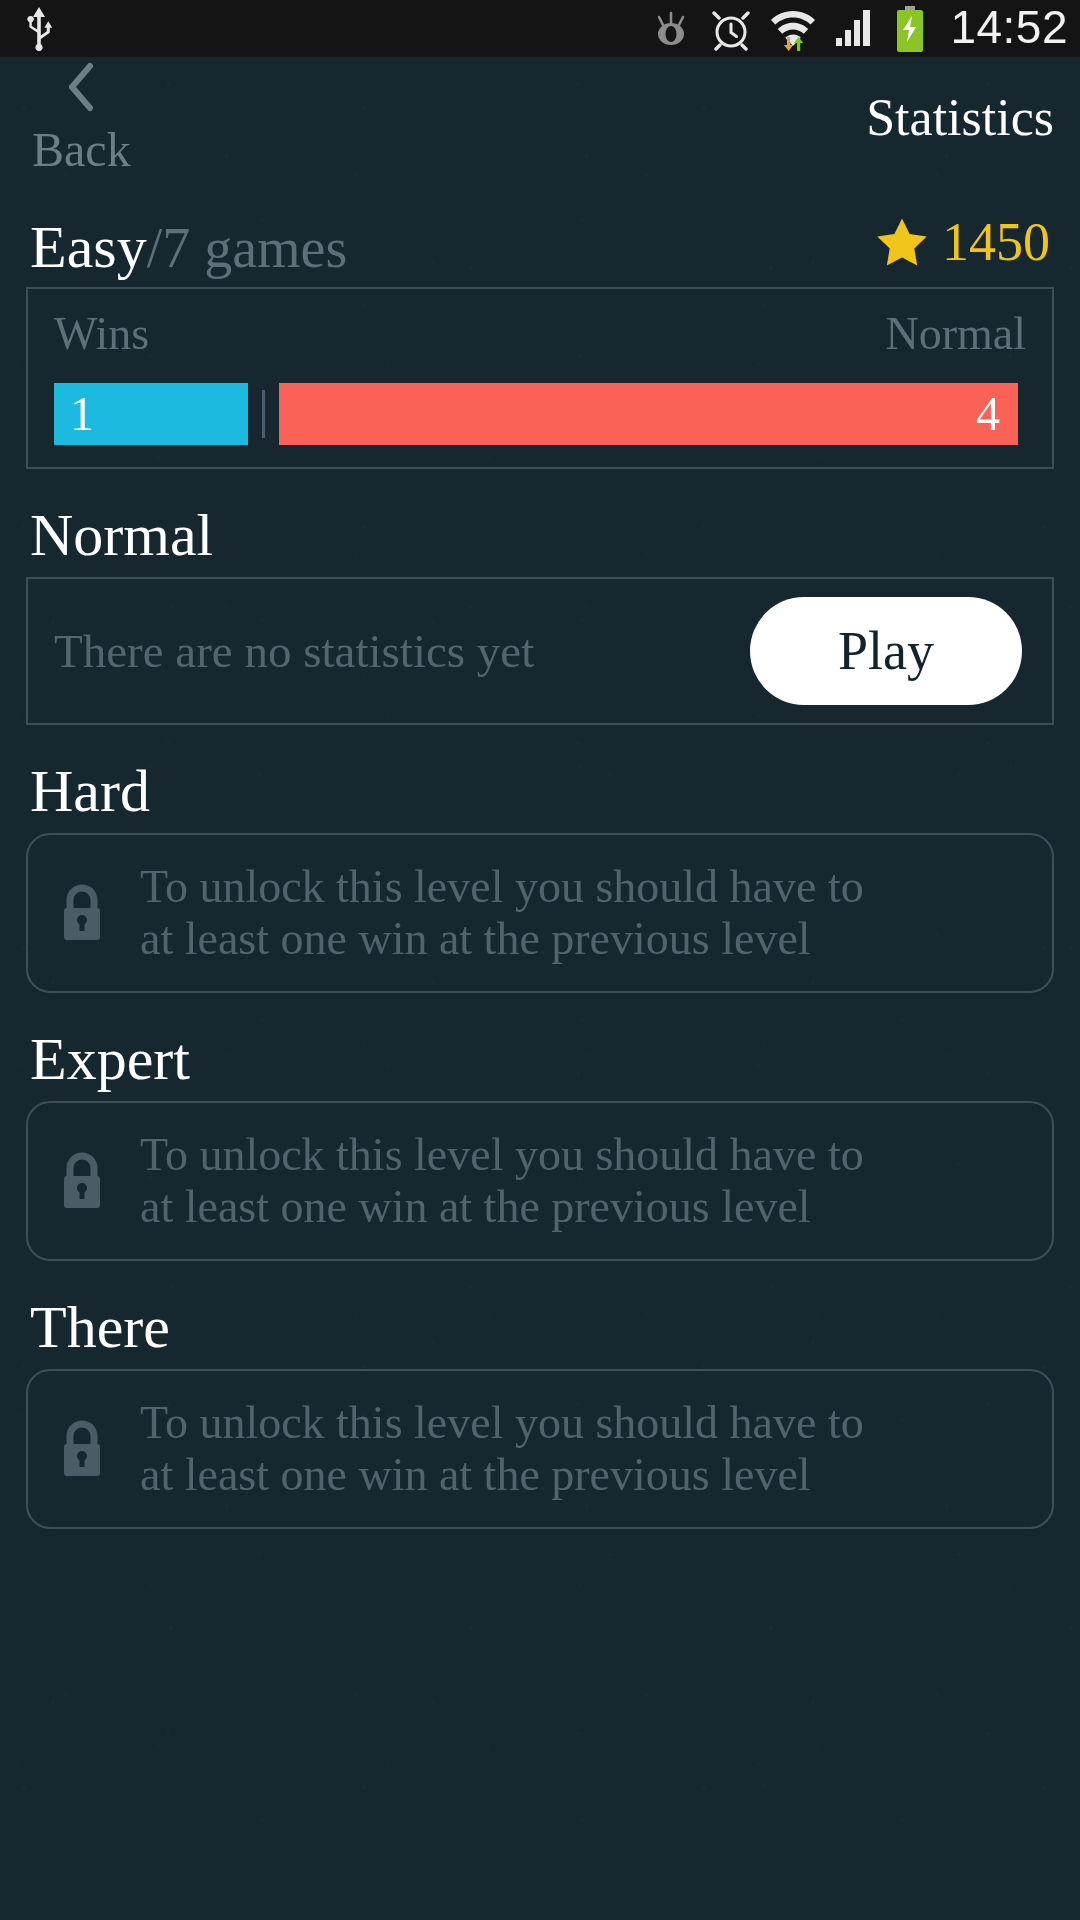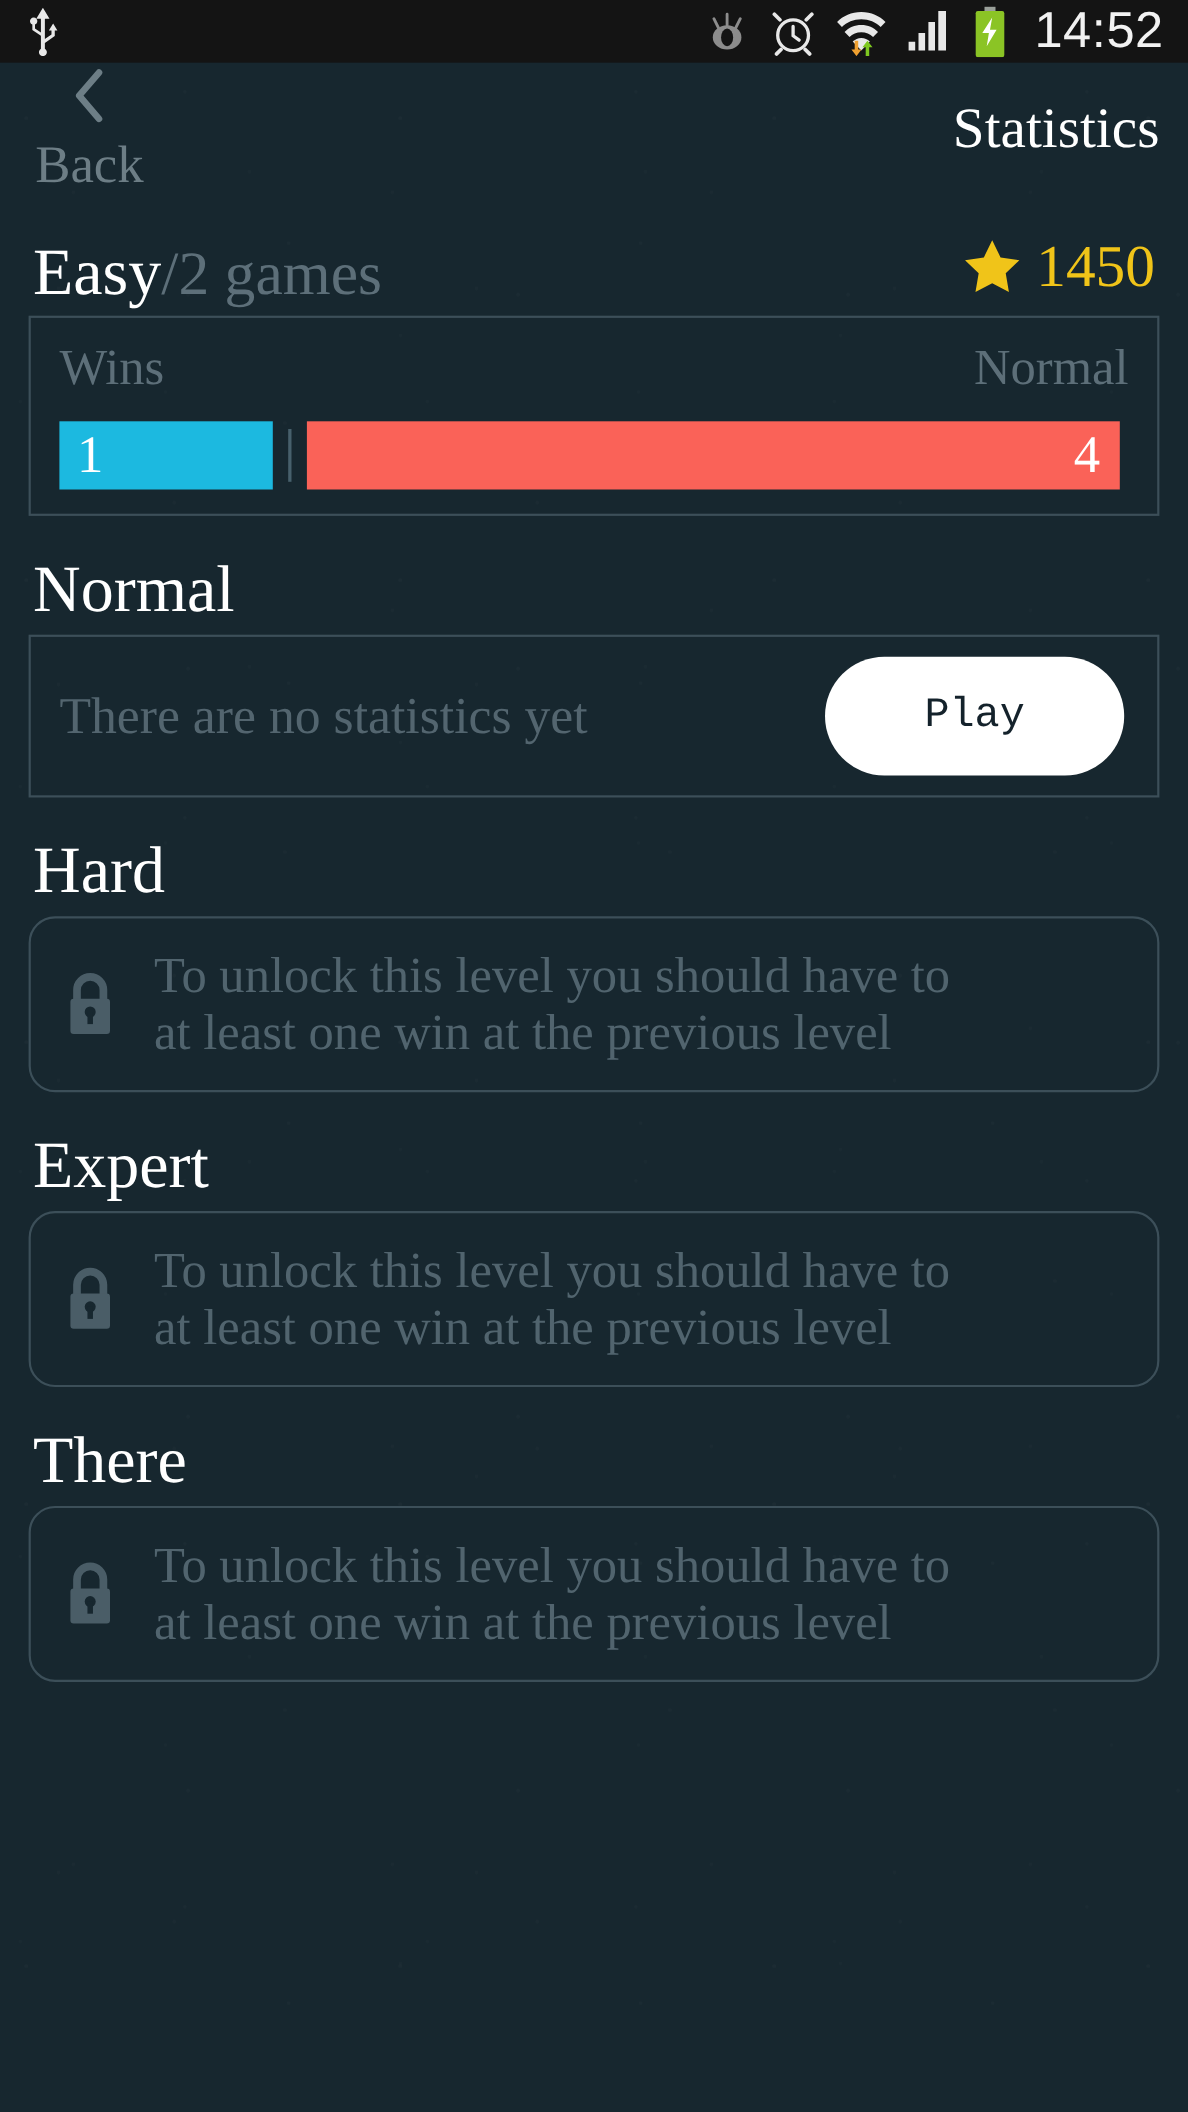--- a/index.html
+++ b/index.html
@@ -33,21 +33,21 @@
                      320px 400px, 380px 360px, 430px 410px, 300px 340px,
                      350px 390px, 400px 370px, 330px 430px, 370px 350px;
   }
 
   
   .statusbar{
     position:relative; height:57px; background:#141414;
     display:flex; align-items:center; z-index:5;
   }
   .sb-left{ padding-left:24px; display:flex; align-items:center; }
-  .sb-right{ margin-left:auto; display:flex; align-items:center; gap:18px; padding-right:22px; }
+  .sb-right{ margin-left:auto; display:flex; align-items:center; gap:18px; padding-right:12px; }
   .sb-icon{ display:block; }
   .sb-time{
     color:#f2f2f2; font-family:"Liberation Sans", sans-serif;
     font-size:46px; letter-spacing:.5px; font-weight:400; line-height:1;
     margin-left:6px; padding-bottom:3px;
   }
 
   
   .page{ position:relative; z-index:2; padding:0 26px; }
 
@@ -98,21 +98,21 @@
   
   .card.empty{
     display:flex; align-items:center; justify-content:space-between;
     height:148px; padding:0 24px 0 26px;
   }
   .empty-txt{ color:#53656f; font-size:47px; line-height:1; }
   .play-btn{
     background:#ffffff; color:#14222b;
     border-radius:999px; border:none;
     width:272px; height:108px;
-    font-family:Liberation Mono, monospace; font-size:38px; line-height:1;
+    font-family:Liberation Serif, serif; font-size:54px; line-height:1;
     display:flex; align-items:center; justify-content:center;
     margin-right:6px;
   }
 
   
   .card.locked{
     display:flex; align-items:center; gap:32px;
     min-height:160px; padding:22px 26px 22px 28px;border-radius:24px;
   }
   .lock-ico{ flex:none; display:block; }
@@ -170,21 +170,21 @@
         <path d="M24 4 6 25l18 21" stroke="#6d7e86" stroke-width="6" fill="none" stroke-linecap="round" stroke-linejoin="round"></path>
       </svg>
       <span>Back</span>
     </div>
     <div class="title">Statistics</div>
   </div>
 
   <div class="level">
     <div class="level-head">
       <span class="lvl-name">Easy</span>
-      <span class="lvl-games">/2 games</span>
+      <span class="lvl-games">/7 games</span>
       <span class="score">
         <svg class="star" width="52" height="50" viewBox="0 0 52 50">
           <path fill="#f0c419" d="M26 1.5l7.6 15.5 17.1 2.5-12.4 12 2.9 17L26 40.5 10.8 48.5l2.9-17L1.3 19.5l17.1-2.5z"></path>
         </svg>
         <span class="score-val">1450</span>
       </span>
     </div>
     <div class="card">
       <div class="wl-labels">
         <span>Wins</span>

